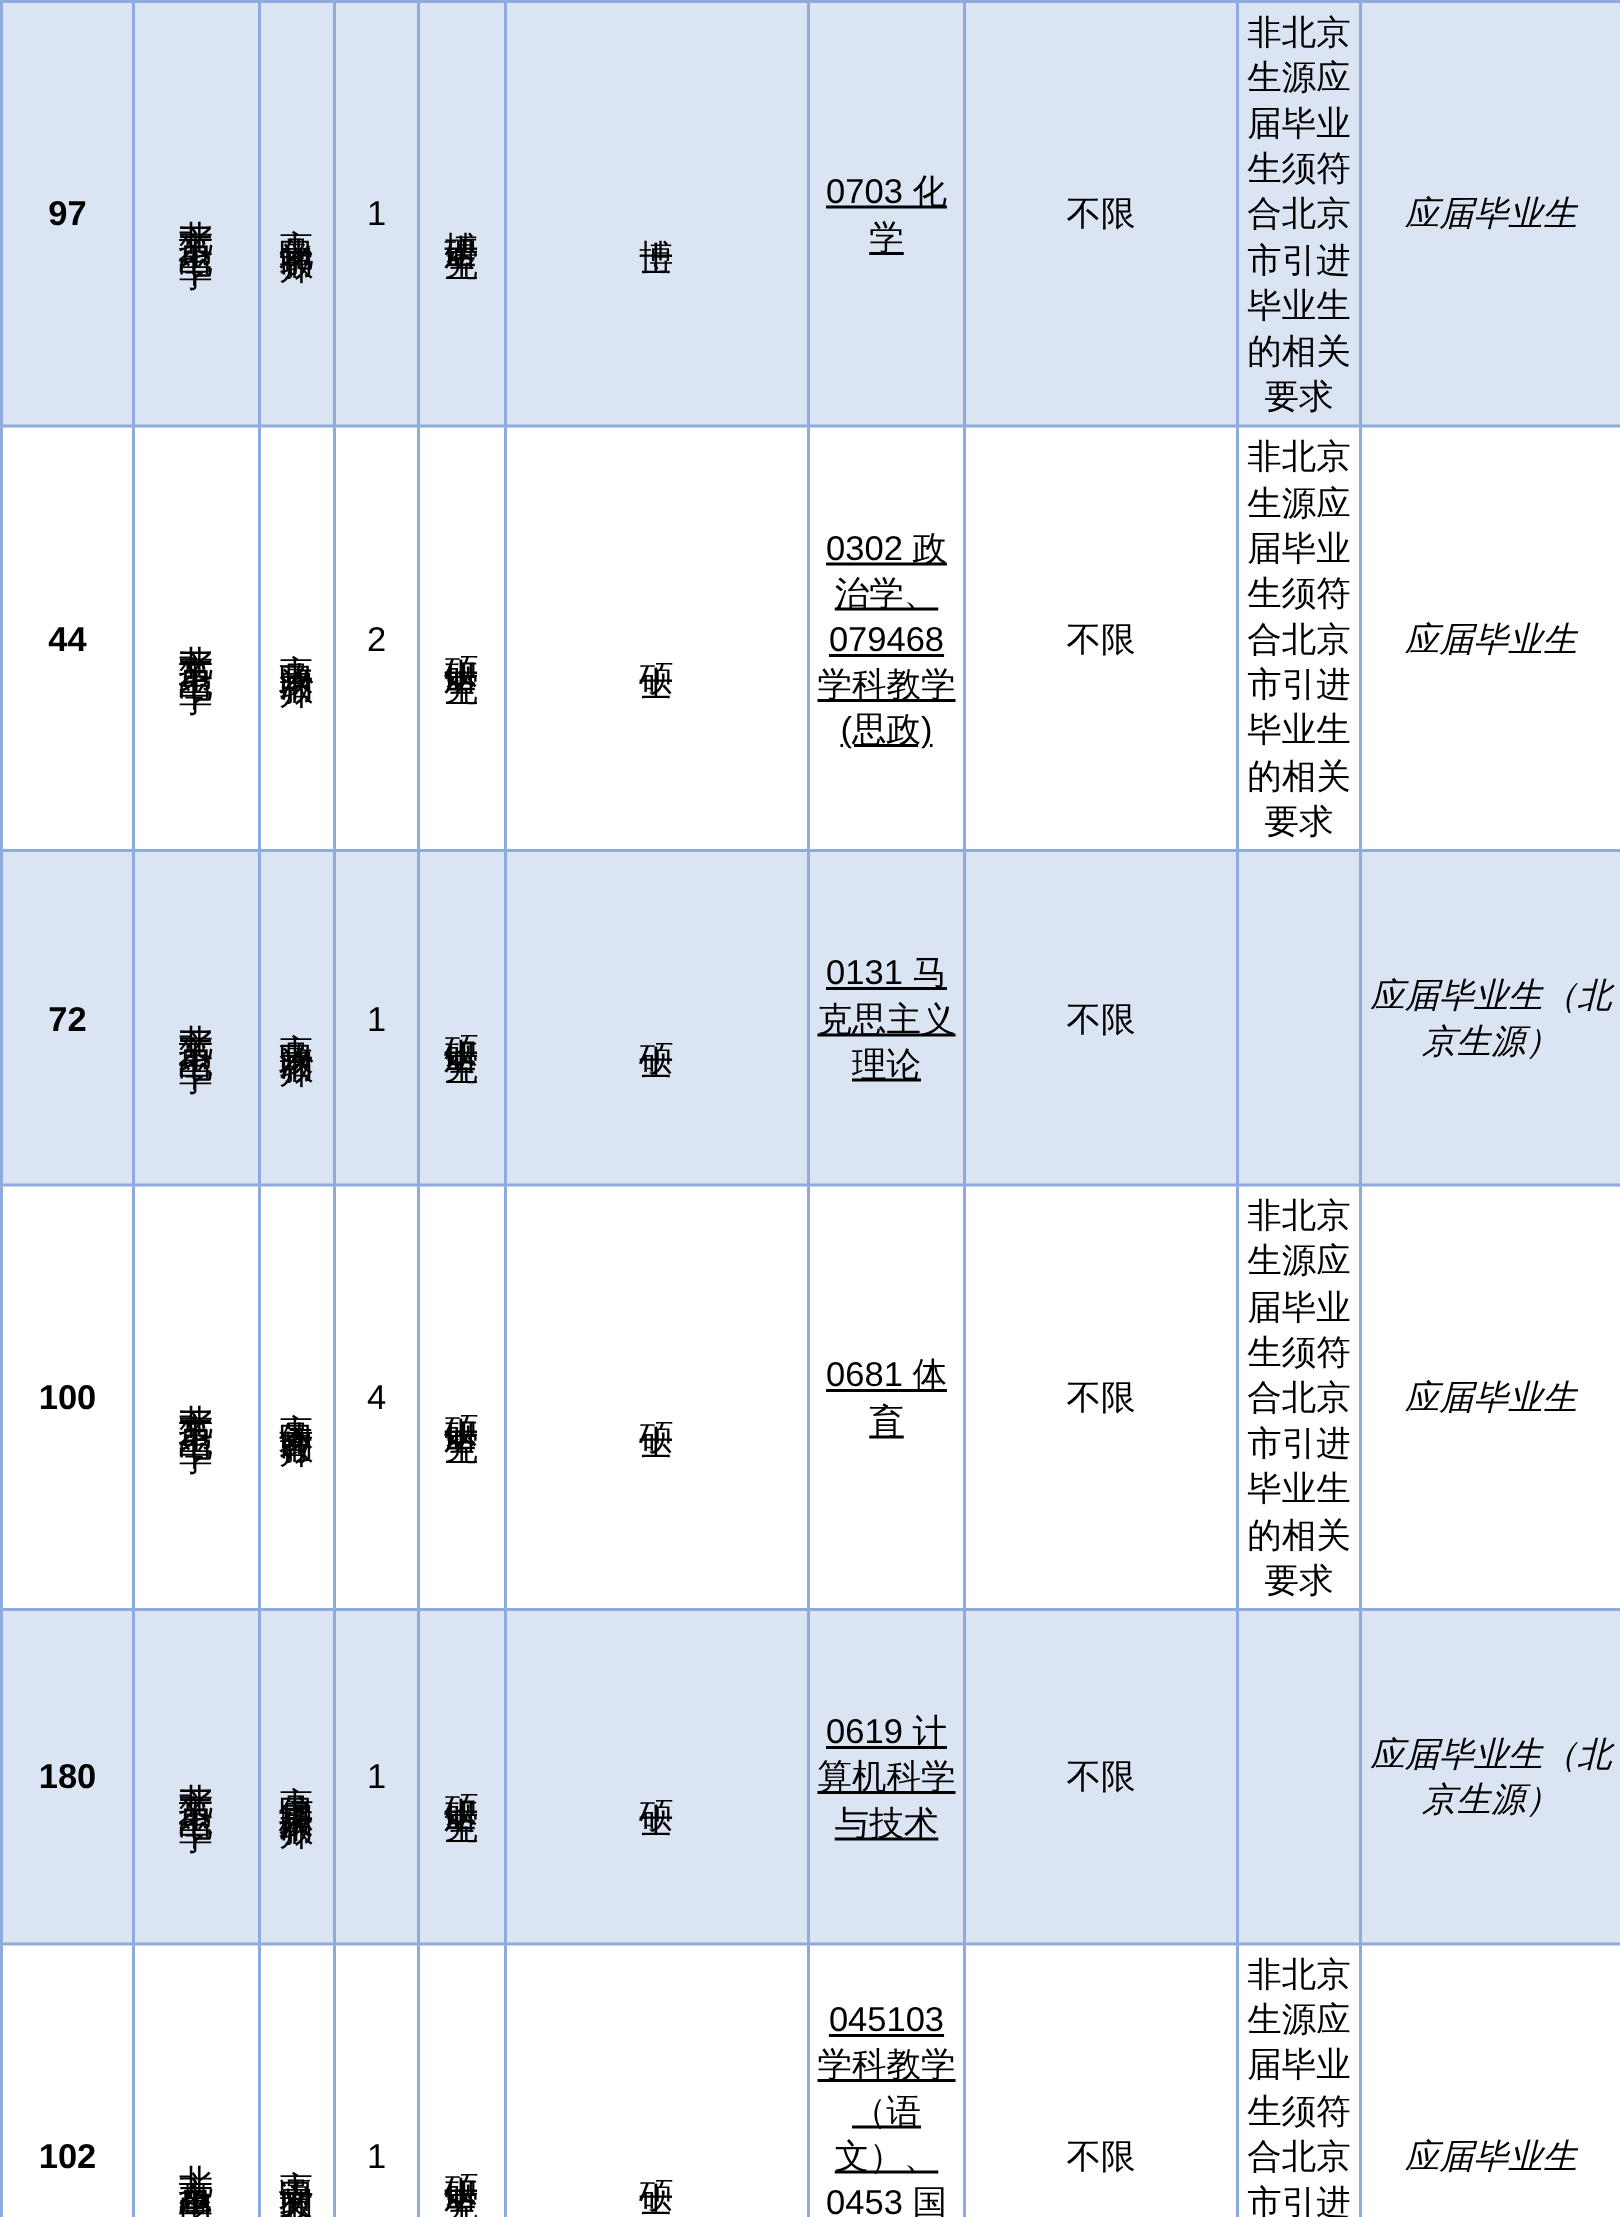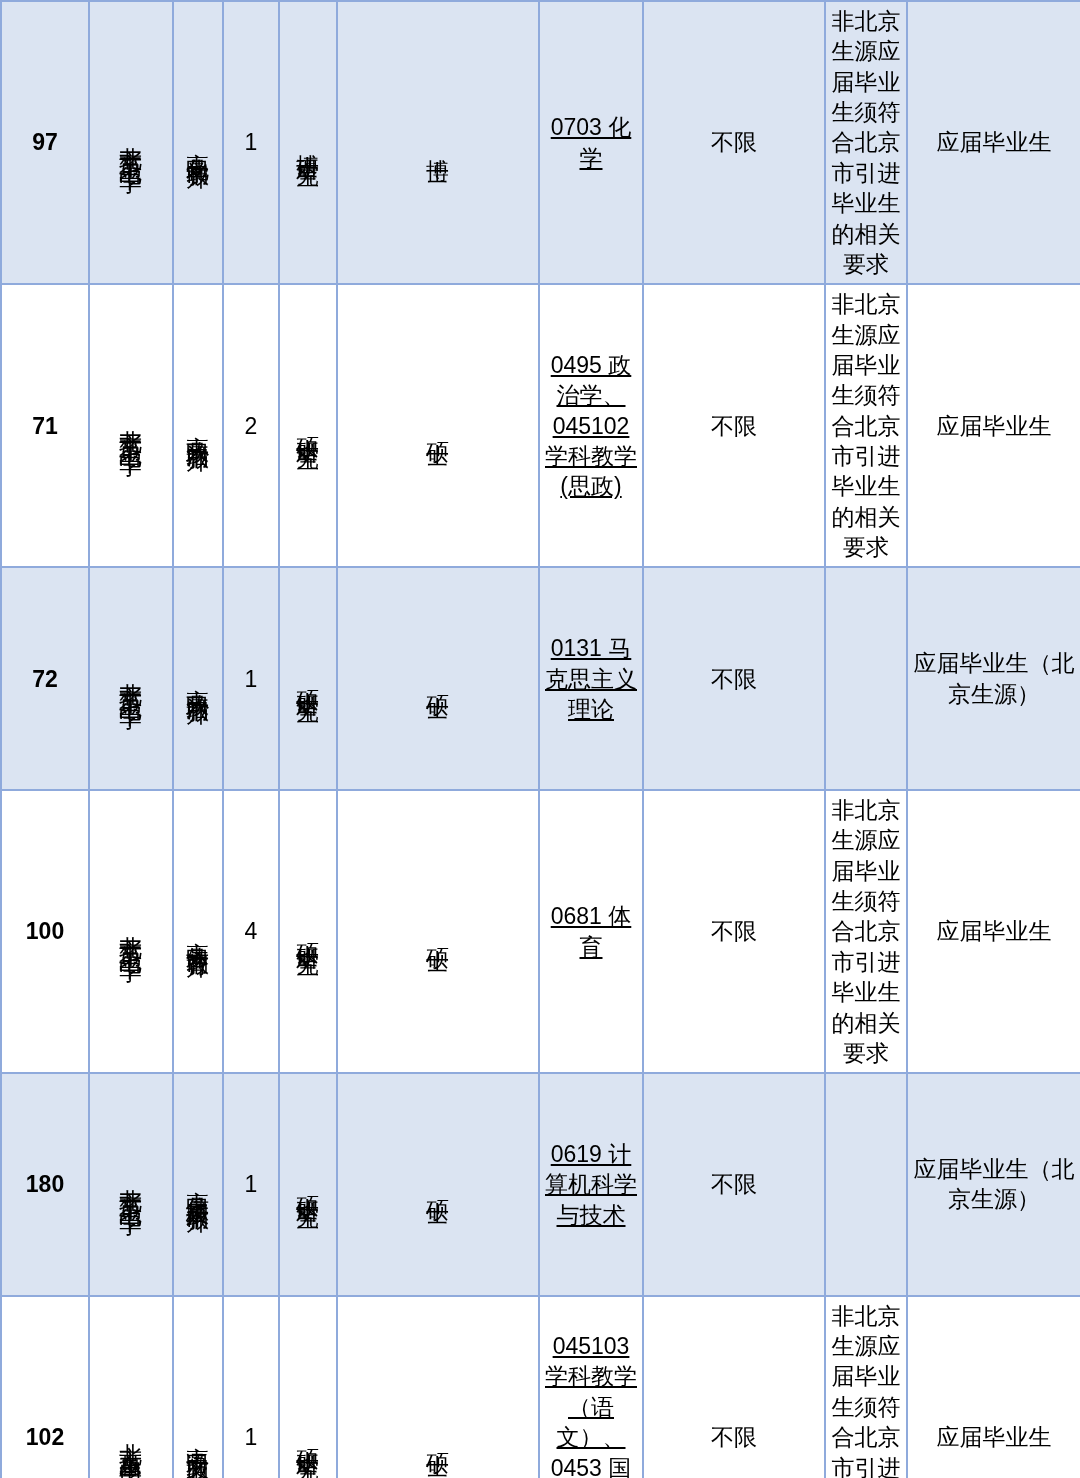--- a/index.html
+++ b/index.html
@@ -61,21 +61,21 @@
     text-orientation: upright;
     letter-spacing: 3px;
     line-height: 1.05;
   }
   td.major, td.req, td.contact {
     text-align: center;
   }
   td.major { padding: 6px 10px; text-align: left; text-decoration: underline; }
   td.req { padding: 6px 8px; text-align: left; }
   td.contact { padding: 6px 6px; }
-  td.type { padding: 6px 4px; }
+  td.type { padding: 6px 4px; font-style: italic; }
 </style>
 </head>
 <body>
 
 <table class="jobs">
   <colgroup>
     <col class="c-no">
       <col class="c-school">
       <col class="c-post">
       <col class="c-degree">
@@ -115,21 +115,21 @@
       <td>不限</td>
       <td class="req">非北京生源应届毕业生须符合北京市引进毕业生的相关要求</td>
       <td class="type">应届毕业生</td>
       <td class="contact">
         <div>韩老师、付老师</div>
         <div>64272706</div>
       </td>
     </tr>
 
     <tr class="plain">
-      <td class="no">71</td>
+      <td class="no">44</td>
       <td class="vert-wrap">
         <div class="vcol">
             <span class="vline">北京市第一七一中学</span>
           </div>
       </td>
       <td class="vert-wrap">
         <div class="vcol">
             <span class="vline">高中政治教师</span>
           </div>
       </td>
@@ -137,21 +137,21 @@
       <td class="vert-wrap">
         <div class="vcol">
             <span class="vline">硕士研究生</span>
           </div>
       </td>
       <td class="vert-wrap">
         <div class="vcol">
             <span class="vline">硕士</span>
           </div>
       </td>
-      <td class="major">0495 政治学、045102 学科教学(思政)</td>
+      <td class="major">0302 政治学、079468 学科教学(思政)</td>
       <td>不限</td>
       <td class="req">非北京生源应届毕业生须符合北京市引进毕业生的相关要求</td>
       <td class="type">应届毕业生</td>
       <td class="contact">
         <div>韩老师、付老师</div>
         <div>64272706</div>
       </td>
     </tr>
 
     <tr class="shade">

